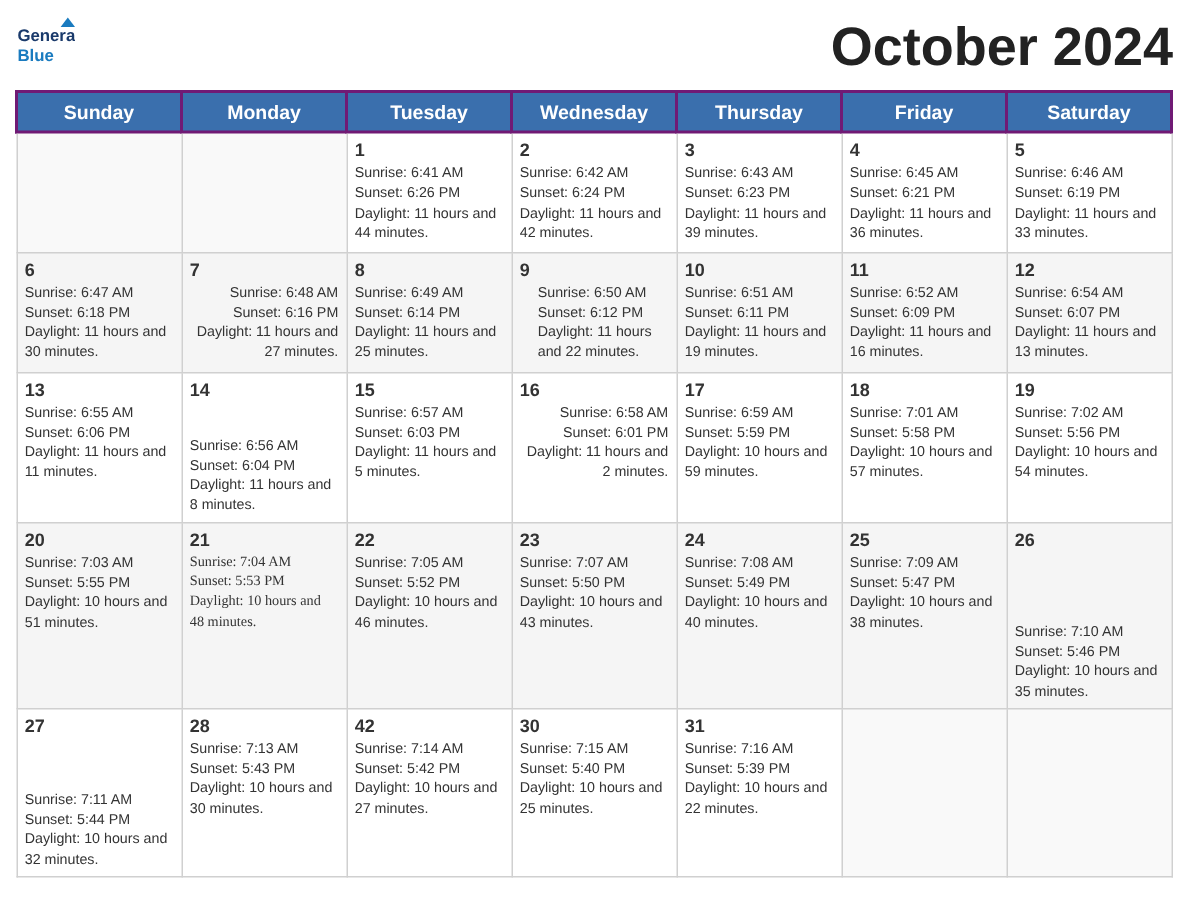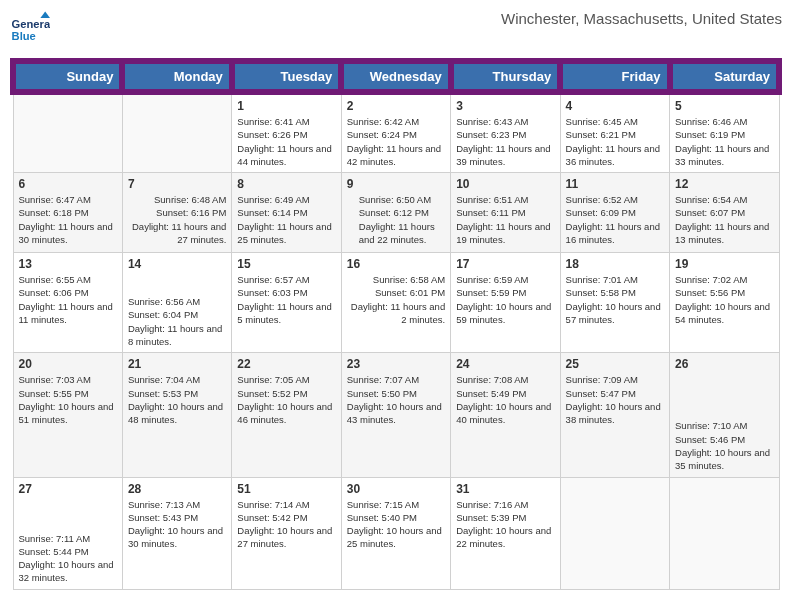--- a/index.html
+++ b/index.html
@@ -29,25 +29,25 @@
       color: #555;
     }
     .calendar-table {
       width: 100%;
       border-collapse: collapse;
       border: 1px solid #ccc;
     }
     .calendar-table th {
       background-color: #3a6fad;
       color: #fff;
-      text-align: right;
+      text-align: center;
       padding: 5px 6px;
       font-size: 13px;
       font-weight: bold;
-      border: 6px solid #701a75;
+      border: 2px solid #701a75;
     }
     .calendar-table td {
       vertical-align: top;
       padding: 4px 5px;
       border: 1px solid #d0d0d0;
       width: 14.28%;
       height: 80px;
       font-size: 10px;
       color: #333;
       background: #fff;
@@ -85,21 +85,21 @@
 <div>
   <div class="header-area">
     <div class="logo-wrapper">
       <svg class="logo-svg" viewBox="0 0 50 50">
         <text x="2" y="22" font-size="14" font-weight="bold" fill="#1a3a6b">General</text>
         <text x="2" y="38" font-size="14" font-weight="bold" fill="#1a7bbf">Blue</text>
         <polygon points="38,10 50,10 44,2" fill="#1a7bbf"></polygon>
       </svg>
     </div>
     <div class="title-area">
-      <div class="location-title">Winchester, Massachusetts, United States</div>
+      <div class="month-title">October 2024</div>
     </div>
   </div>
 
   <table class="calendar-table">
     <thead>
       <tr>
         <th>Sunday</th>
         <th>Monday</th>
         <th>Tuesday</th>
         <th>Wednesday</th>
@@ -233,21 +233,21 @@
         </tr>
         <tr>
           <td>
             <span class="day-num">20</span>
             <div class="day-info" style="white-space: pre-line;">Sunrise: 7:03 AM
 Sunset: 5:55 PM
 Daylight: 10 hours and 51 minutes.</div>
           </td>
           <td>
             <span class="day-num">21</span>
-            <div class="day-info" style="white-space: pre-line;">Sunrise: 7:04 AM
+            <div class="day-info" style="white-space: pre-line; font-family: Liberation Serif, serif;">Sunrise: 7:04 AM
 Sunset: 5:53 PM
 Daylight: 10 hours and 48 minutes.</div>
           </td>
           <td>
             <span class="day-num">22</span>
             <div class="day-info" style="white-space: pre-line;">Sunrise: 7:05 AM
 Sunset: 5:52 PM
 Daylight: 10 hours and 46 minutes.</div>
           </td>
           <td>
@@ -282,21 +282,21 @@
 Sunset: 5:44 PM
 Daylight: 10 hours and 32 minutes.</div>
           </td>
           <td>
             <span class="day-num">28</span>
             <div class="day-info" style="white-space: pre-line;">Sunrise: 7:13 AM
 Sunset: 5:43 PM
 Daylight: 10 hours and 30 minutes.</div>
           </td>
           <td>
-            <span class="day-num">51</span>
+            <span class="day-num">42</span>
             <div class="day-info" style="white-space: pre-line;">Sunrise: 7:14 AM
 Sunset: 5:42 PM
 Daylight: 10 hours and 27 minutes.</div>
           </td>
           <td>
             <span class="day-num">30</span>
             <div class="day-info" style="white-space: pre-line;">Sunrise: 7:15 AM
 Sunset: 5:40 PM
 Daylight: 10 hours and 25 minutes.</div>
           </td>

